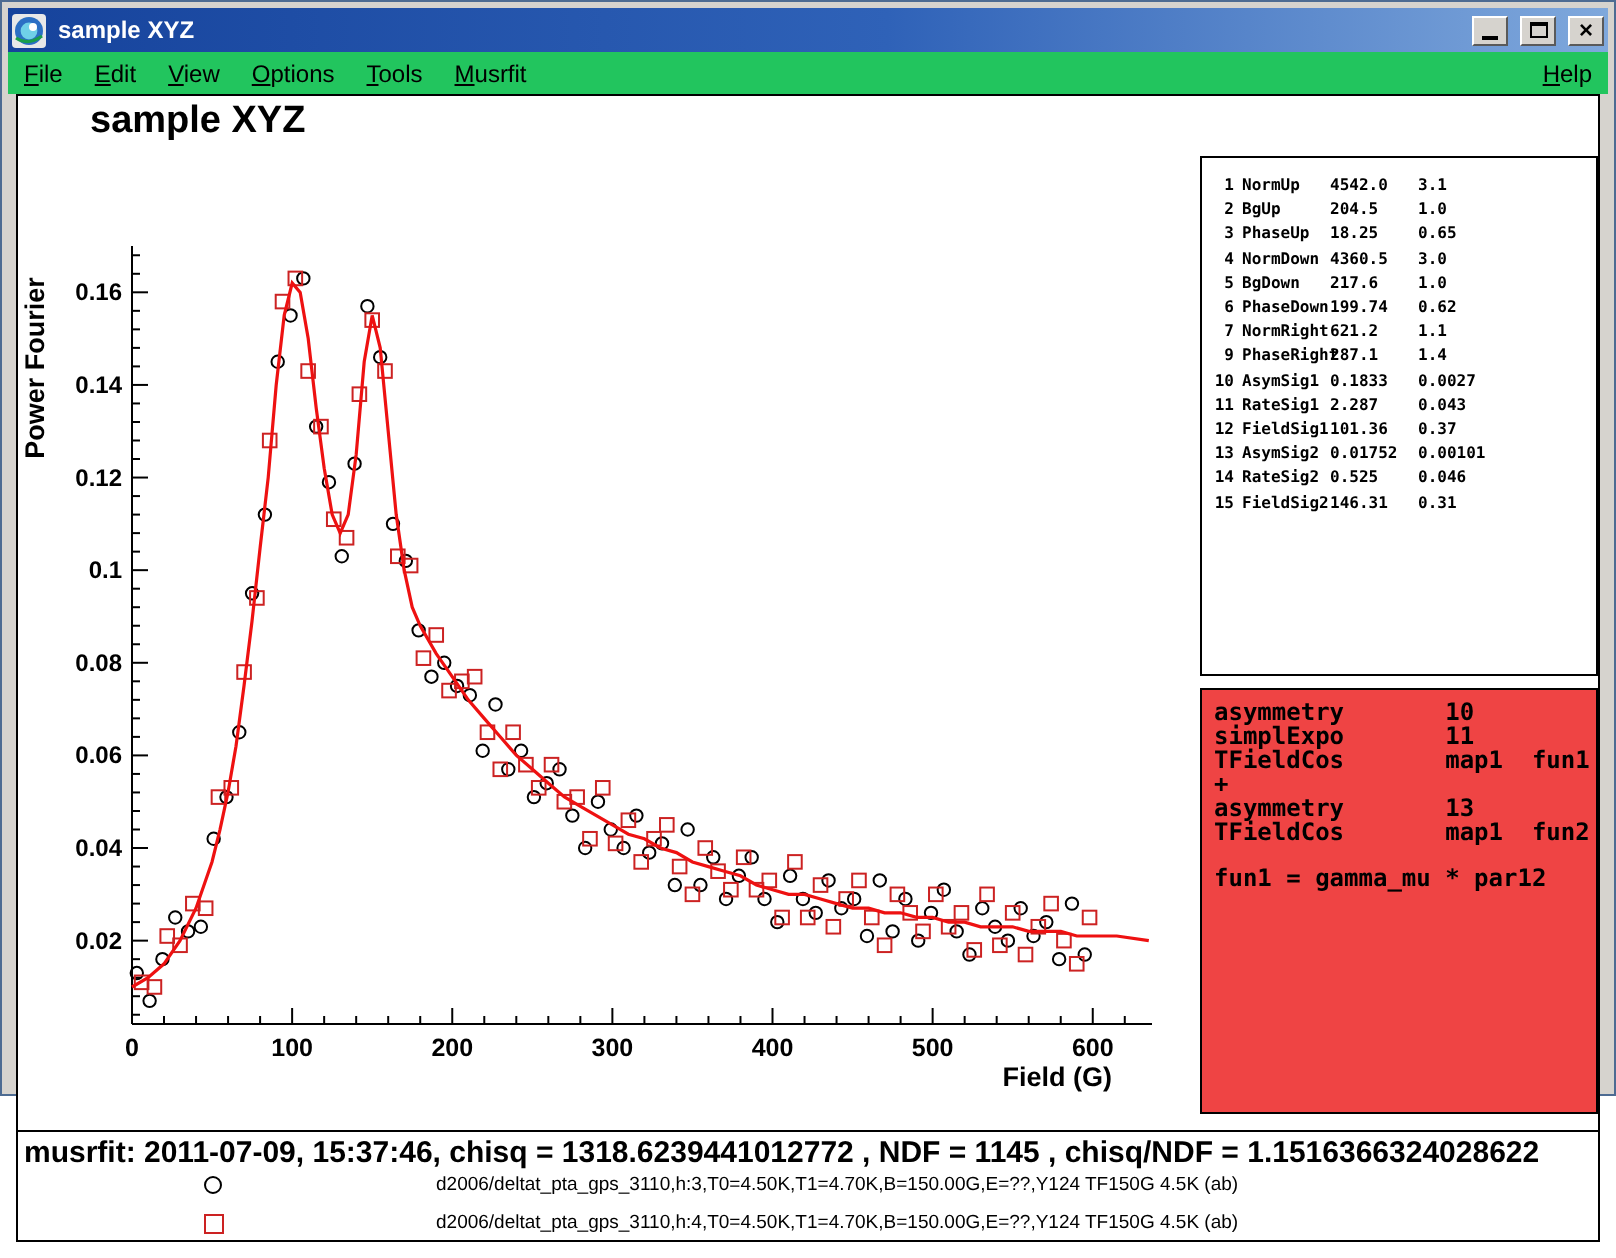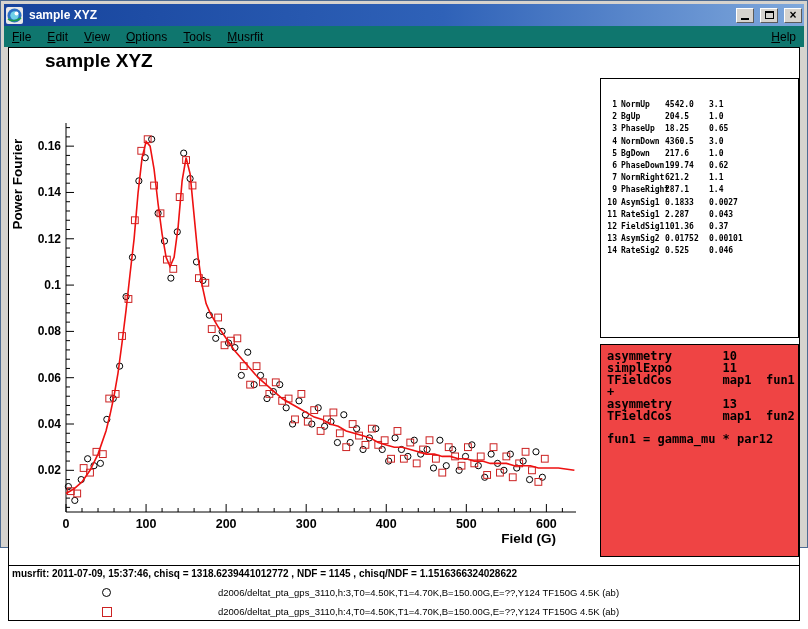--- a/index.html
+++ b/index.html
@@ -17,56 +17,56 @@
     padding-left:2px; white-space:nowrap; }
   .tbtn { width:18px; height:15px; background:#d6d3ce; margin-left:2px;
     border:1px solid; border-color:#ffffff #5a5a5a #5a5a5a #ffffff;
     display:flex; align-items:center; justify-content:center; cursor:default; }
   .g-min { width:8px; height:2px; background:#000; margin-top:8px; }
   .g-max { width:9px; height:8px; border:1px solid #000; border-top:2px solid #000; }
   .g-close { font-size:12px; font-weight:bold; line-height:10px; color:#000; }
 
   
   .menubar { height:21px; display:flex; align-items:center; font-size:12px;
-    background:#0f766e; color:#000; }
+    background:#22c55e; color:#000; }
   .menu-items { display:flex; }
   .menu-item { padding:2px 8px; white-space:nowrap; }
   .menu-spacer { flex:1; }
   .ul { text-decoration:underline; }
 
   
   .canvas { position:relative; margin:0 4px 4px 4px; width:792px; height:574px;
     background:#ffffff; border:1px solid #000; overflow:hidden; }
   .canvas-title { position:absolute; left:36px; top:2px; font-size:19px;
     font-weight:bold; color:#000; white-space:nowrap; }
   .chart-svg { position:absolute; left:0; top:31px; width:600px; height:482px; }
   .xlab { font:bold 12.5px "Liberation Sans",sans-serif; fill:#000; }
   .ylab { font:bold 12px "Liberation Sans",sans-serif; fill:#000; }
   .atit { font:bold 13.5px "Liberation Sans",sans-serif; fill:#000; }
 
   
   .params-box { position:absolute; right:0; top:30px; width:199px; height:260px;
-    border:1px solid #000; background:#fff; padding:20px 0 0 3px;
+    border:1px solid #000; background:#fff; padding:8px 0 0 3px;
     font-family:"DejaVu Sans Mono", monospace; font-size:8px; line-height:12.2px;
     font-weight:bold; color:#000; }
   .prow { white-space:nowrap; }
   .pc0 { display:inline-block; width:13px; text-align:right; margin-right:4px; }
   .pc1 { display:inline-block; width:44px; }
   .pc2 { display:inline-block; width:44px; }
   .pc3 { display:inline-block; }
   .theory-box { position:absolute; right:0; top:296px; width:199px; height:213px;
     border:1px solid #000; background:#ef4444; padding:6px 0 0 6px;
     font-family:"DejaVu Sans Mono", monospace; font-size:12px; font-weight:bold;
     color:#000; }
   .tline { white-space:pre; line-height:11.9px; min-height:11.9px; }
 
   
   .footer-line { position:absolute; left:0; right:0; top:517px;
     border-top:1px solid #000; }
-  .status-text { position:absolute; left:3px; top:520px; font-size:10px;
+  .status-text { position:absolute; left:3px; top:520px; font-size:15px;
     font-weight:bold; color:#000; white-space:nowrap; }
   .legend-row { position:absolute; left:0; width:780px; height:14px; }
   .lmark-circle { position:absolute; left:93px; top:2px; width:9px; height:9px;
     border:1px solid #000; border-radius:50%; }
   .lmark-square { position:absolute; left:93px; top:2px; width:10px; height:10px;
     border:1px solid #cc2222; }
   .llabel { position:absolute; left:209px; top:1px; font-size:9.5px; color:#000;
     white-space:nowrap; }
 </style>
 </head>
@@ -372,20 +372,21 @@
         <div class="prow"><span class="pc0">4</span><span class="pc1">NormDown</span><span class="pc2">4360.5</span><span class="pc3">3.0</span></div>
         <div class="prow"><span class="pc0">5</span><span class="pc1">BgDown</span><span class="pc2">217.6</span><span class="pc3">1.0</span></div>
         <div class="prow"><span class="pc0">6</span><span class="pc1">PhaseDown</span><span class="pc2">199.74</span><span class="pc3">0.62</span></div>
         <div class="prow"><span class="pc0">7</span><span class="pc1">NormRight</span><span class="pc2">621.2</span><span class="pc3">1.1</span></div>
         <div class="prow"><span class="pc0">9</span><span class="pc1">PhaseRight</span><span class="pc2">287.1</span><span class="pc3">1.4</span></div>
         <div class="prow"><span class="pc0">10</span><span class="pc1">AsymSig1</span><span class="pc2">0.1833</span><span class="pc3">0.0027</span></div>
         <div class="prow"><span class="pc0">11</span><span class="pc1">RateSig1</span><span class="pc2">2.287</span><span class="pc3">0.043</span></div>
         <div class="prow"><span class="pc0">12</span><span class="pc1">FieldSig1</span><span class="pc2">101.36</span><span class="pc3">0.37</span></div>
         <div class="prow"><span class="pc0">13</span><span class="pc1">AsymSig2</span><span class="pc2">0.01752</span><span class="pc3">0.00101</span></div>
         <div class="prow"><span class="pc0">14</span><span class="pc1">RateSig2</span><span class="pc2">0.525</span><span class="pc3">0.046</span></div>
+        <div class="prow"><span class="pc0">15</span><span class="pc1">FieldSig2</span><span class="pc2">146.31</span><span class="pc3">0.31</span></div>
       </div>
 
     <div class="theory-box">
         <div class="tline">asymmetry       10</div>
         <div class="tline">simplExpo       11</div>
         <div class="tline">TFieldCos       map1  fun1</div>
         <div class="tline">+</div>
         <div class="tline">asymmetry       13</div>
         <div class="tline">TFieldCos       map1  fun2</div>
         <div class="tline"></div>

